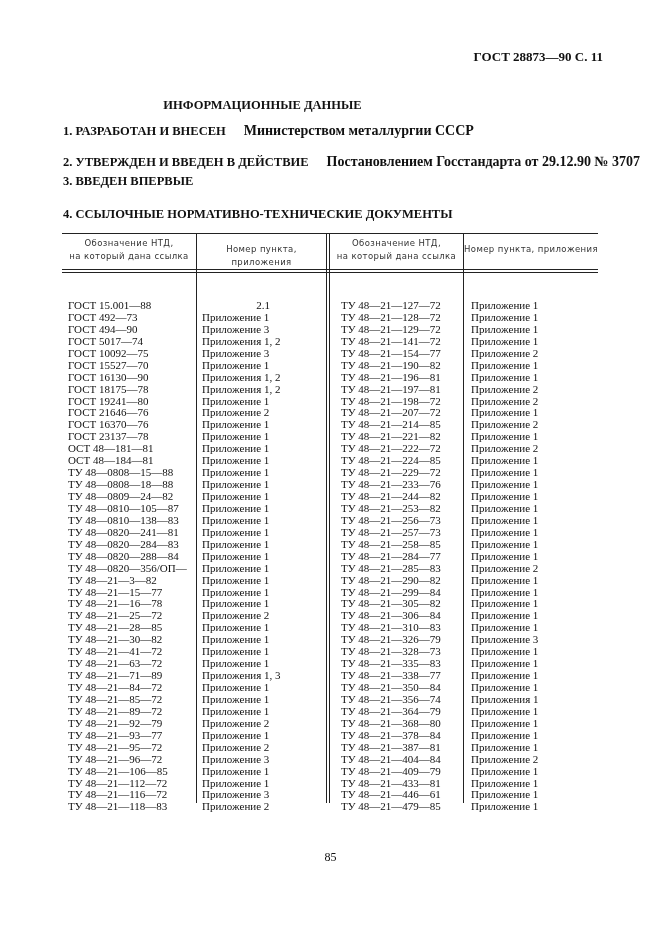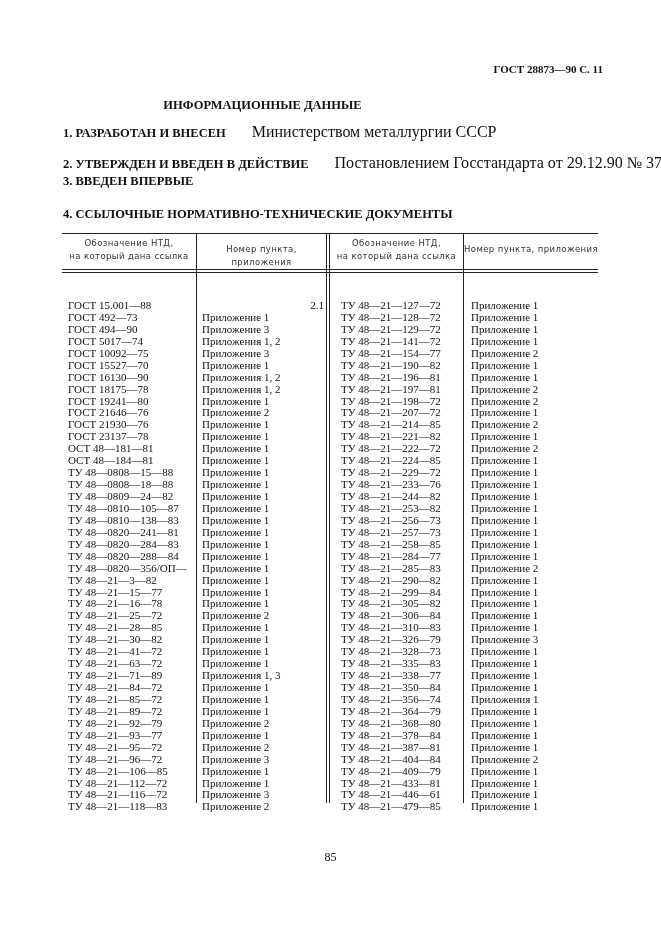--- a/index.html
+++ b/index.html
@@ -1,35 +1,35 @@
 <!DOCTYPE html>
 <html><head>
 <meta charset="utf-8">
 <style>
   html,body{margin:0;padding:0;background:#fff;}
   body{width:661px;height:936px;position:relative;overflow:hidden;color:#111;font-family:"Liberation Serif","DejaVu Serif",serif;}
-  .hdr{position:absolute;right:58px;top:63px;font-weight:bold;font-size:11px;font-family:Liberation Serif, serif;}
+  .hdr{position:absolute;right:58px;top:49px;font-weight:bold;font-size:13px;font-family:Liberation Serif, serif;}
   .title{position:absolute;left:0;width:525px;top:98px;text-align:center;font-weight:bold;font-size:12.5px;}
   .item{position:absolute;left:63px;font-weight:bold;font-size:12.5px;white-space:nowrap;}
-  .item .v{font-weight:normal;font-size:16px;margin-left:26px;}
+  .item .v{font-weight:bold;font-size:14px;margin-left:18px;}
   .i1{top:123px;}
   .i2{top:154px;}
   .i3{top:174px;}
   .i4{top:207px;}
   .tbl{position:absolute;left:62px;top:233px;width:536px;height:570px;}
   .hline-top{position:absolute;left:0;right:0;top:0;border-top:1px solid #222;}
   .hline-dbl{position:absolute;left:0;right:0;top:36px;height:2px;border-top:1px solid #222;border-bottom:1px solid #222;}
   .vline{position:absolute;top:0;bottom:0;border-left:1px solid #222;}
   .vline.dbl{width:2px;border-right:1px solid #222;}
   .th{position:absolute;top:4px;font-size:9.5px;letter-spacing:0.4px;color:#333;text-align:center;line-height:13px;font-family:"DejaVu Sans","Liberation Sans",sans-serif;font-size:8.5px;}
   .col{position:absolute;top:43px;font-size:11px;line-height:11.95px;white-space:nowrap;margin-top:24px;}
   .col div{height:11.95px;}
   .c1{left:6px;}
   .c2{left:140px;}
-  .c2 .center{display:block;width:122px;text-align:right;font-family:Liberation Serif, serif;}
+  .c2 .center{display:block;width:122px;text-align:center;font-family:Liberation Serif, serif;}
   .c3{left:279px;}
   .c4{left:409px;}
   .pagenum{position:absolute;left:0;width:661px;top:850px;text-align:center;font-size:12px;}
 </style>
 </head>
 <body>
 
 <div class="hdr">ГОСТ 28873—90 С. 11</div>
 <div class="title">ИНФОРМАЦИОННЫЕ ДАННЫЕ</div>
 
@@ -60,21 +60,21 @@
       <div>ГОСТ 15.001—88</div>
       <div>ГОСТ 492—73</div>
       <div>ГОСТ 494—90</div>
       <div>ГОСТ 5017—74</div>
       <div>ГОСТ 10092—75</div>
       <div>ГОСТ 15527—70</div>
       <div>ГОСТ 16130—90</div>
       <div>ГОСТ 18175—78</div>
       <div>ГОСТ 19241—80</div>
       <div>ГОСТ 21646—76</div>
-      <div>ГОСТ 21930—76</div>
+      <div>ГОСТ 16370—76</div>
       <div>ГОСТ 23137—78</div>
       <div>ОСТ 48—181—81</div>
       <div>ОСТ 48—184—81</div>
       <div>ТУ 48—0808—15—88</div>
       <div>ТУ 48—0808—18—88</div>
       <div>ТУ 48—0809—24—82</div>
       <div>ТУ 48—0810—105—87</div>
       <div>ТУ 48—0810—138—83</div>
       <div>ТУ 48—0820—241—81</div>
       <div>ТУ 48—0820—284—83</div>

